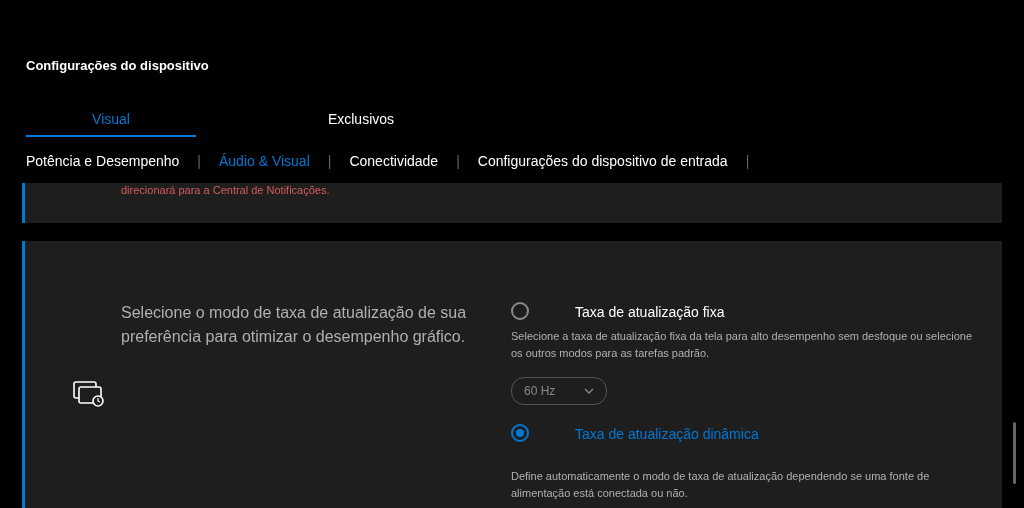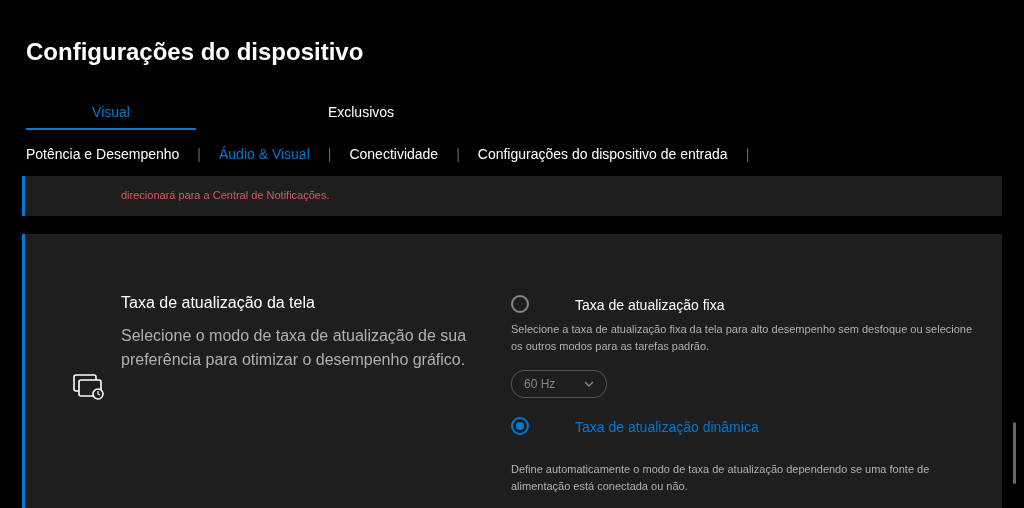--- a/index.html
+++ b/index.html
@@ -10,24 +10,25 @@
     body {
       background: #000000;
       color: #ffffff;
       font-family: "Segoe UI", -apple-system, sans-serif;
       width: 1024px;
       height: 508px;
       overflow: hidden;
       position: relative;
     }
     .page-title {
-      font-size: 24px;
+      font-size: 13px;
       font-weight: 600;
       padding: 38px 0 0 26px;
       color: #ffffff;
+      margin-top: 20px;
     }
     .tabs-primary {
       display: flex;
       margin-top: 30px;
       padding-left: 26px;
     }
     .tab-primary {
       padding: 8px 0;
       margin-right: 80px;
       font-size: 14px;
@@ -80,21 +81,21 @@
       position: relative;
     }
     .panel.notice-panel {
       padding-top: 0;
       padding-bottom: 10px;
       min-height: 40px;
     }
     .notice-text {
       color: #d65a5a;
       font-size: 11px;
-      padding-top: 12px;
+      padding-top: 0;
       line-height: 1.4;
     }
     .panel.main-panel {
       padding-top: 60px;
       padding-bottom: 30px;
     }
     .panel-icon {
       position: absolute;
       left: 48px;
       top: 140px;
@@ -232,21 +233,20 @@
       <svg width="32" height="28" viewBox="0 0 32 28" fill="none" stroke="#ffffff" stroke-width="1.6">
         <rect x="1" y="1" width="22" height="16" rx="2"></rect>
         <rect x="6" y="6" width="22" height="16" rx="2" fill="#1e1e1e"></rect>
         <circle cx="25" cy="20" r="5" fill="#1e1e1e"></circle>
         <path d="M25 17 L25 20 L27 21" stroke-width="1.2"></path>
       </svg>
     </div>
 
     <div class="panel-columns">
       <div class="panel-left">
-        <div class="section-title">Taxa de atualização da tela</div>
         <div class="section-desc">Selecione o modo de taxa de atualização de sua preferência para otimizar o desempenho gráfico.</div>
       </div>
 
       <div class="panel-right">
 
         <div class="radio-option">
           <div class="radio-circle"></div>
           <div class="radio-label">Taxa de atualização fixa</div>
         </div>
         <div class="option-desc">Selecione a taxa de atualização fixa da tela para alto desempenho sem desfoque ou selecione os outros modos para as tarefas padrão.</div>

